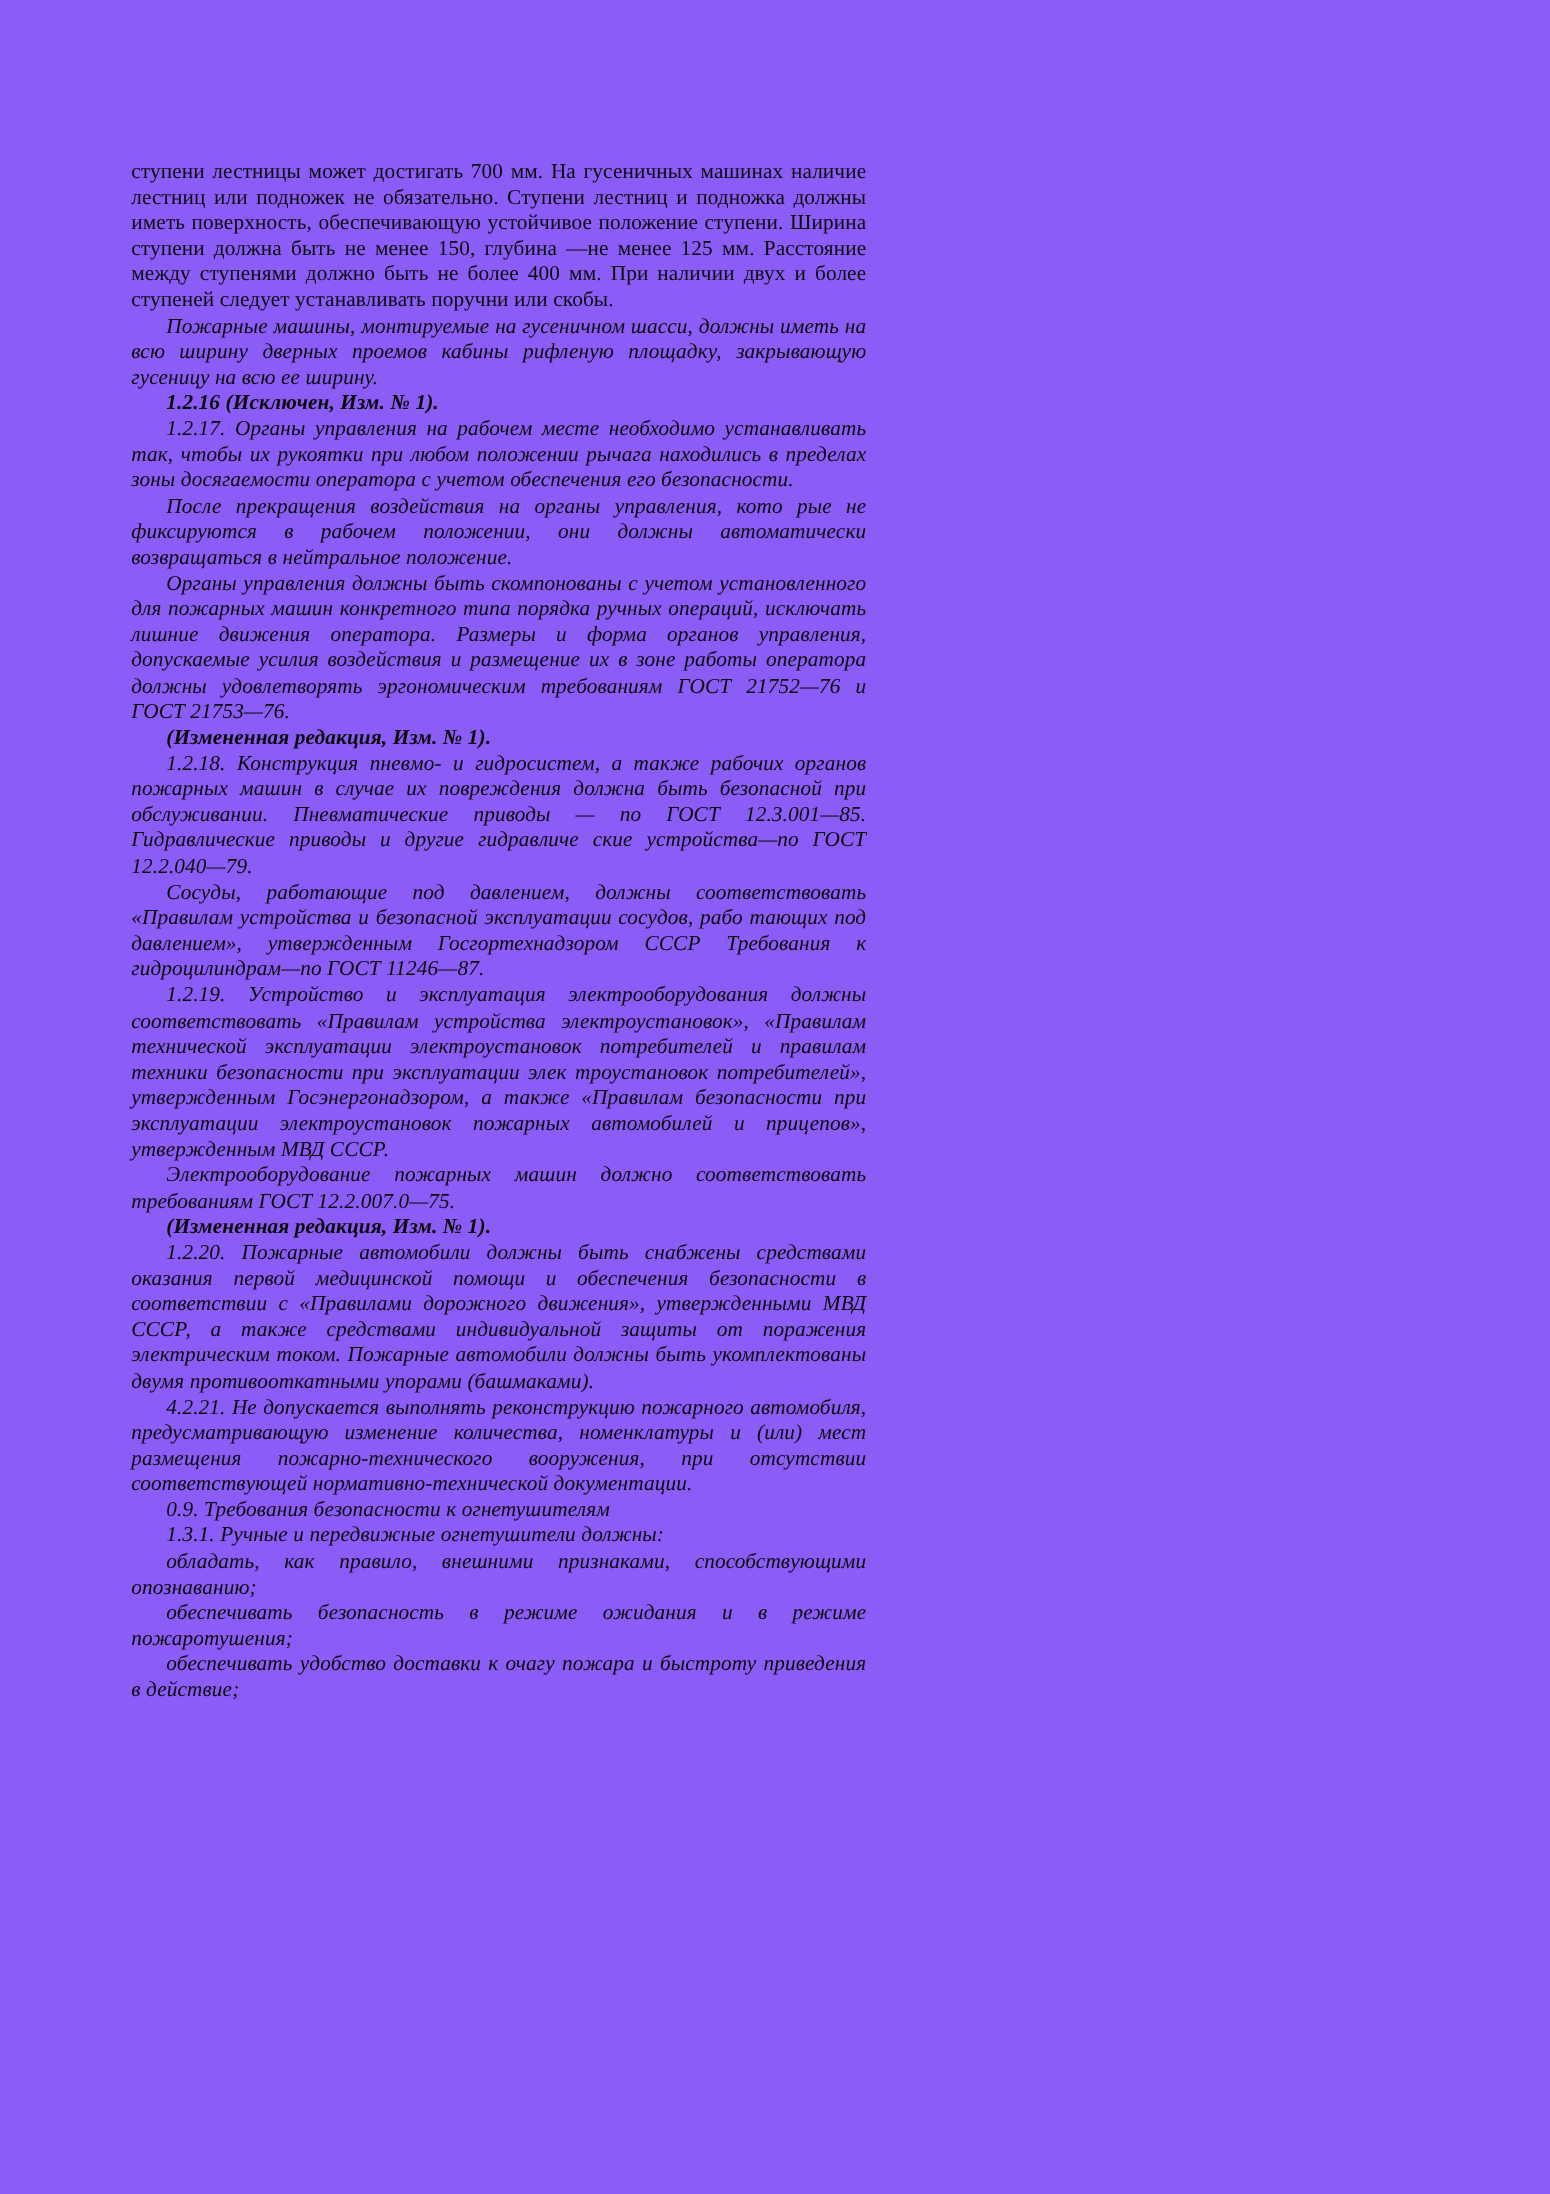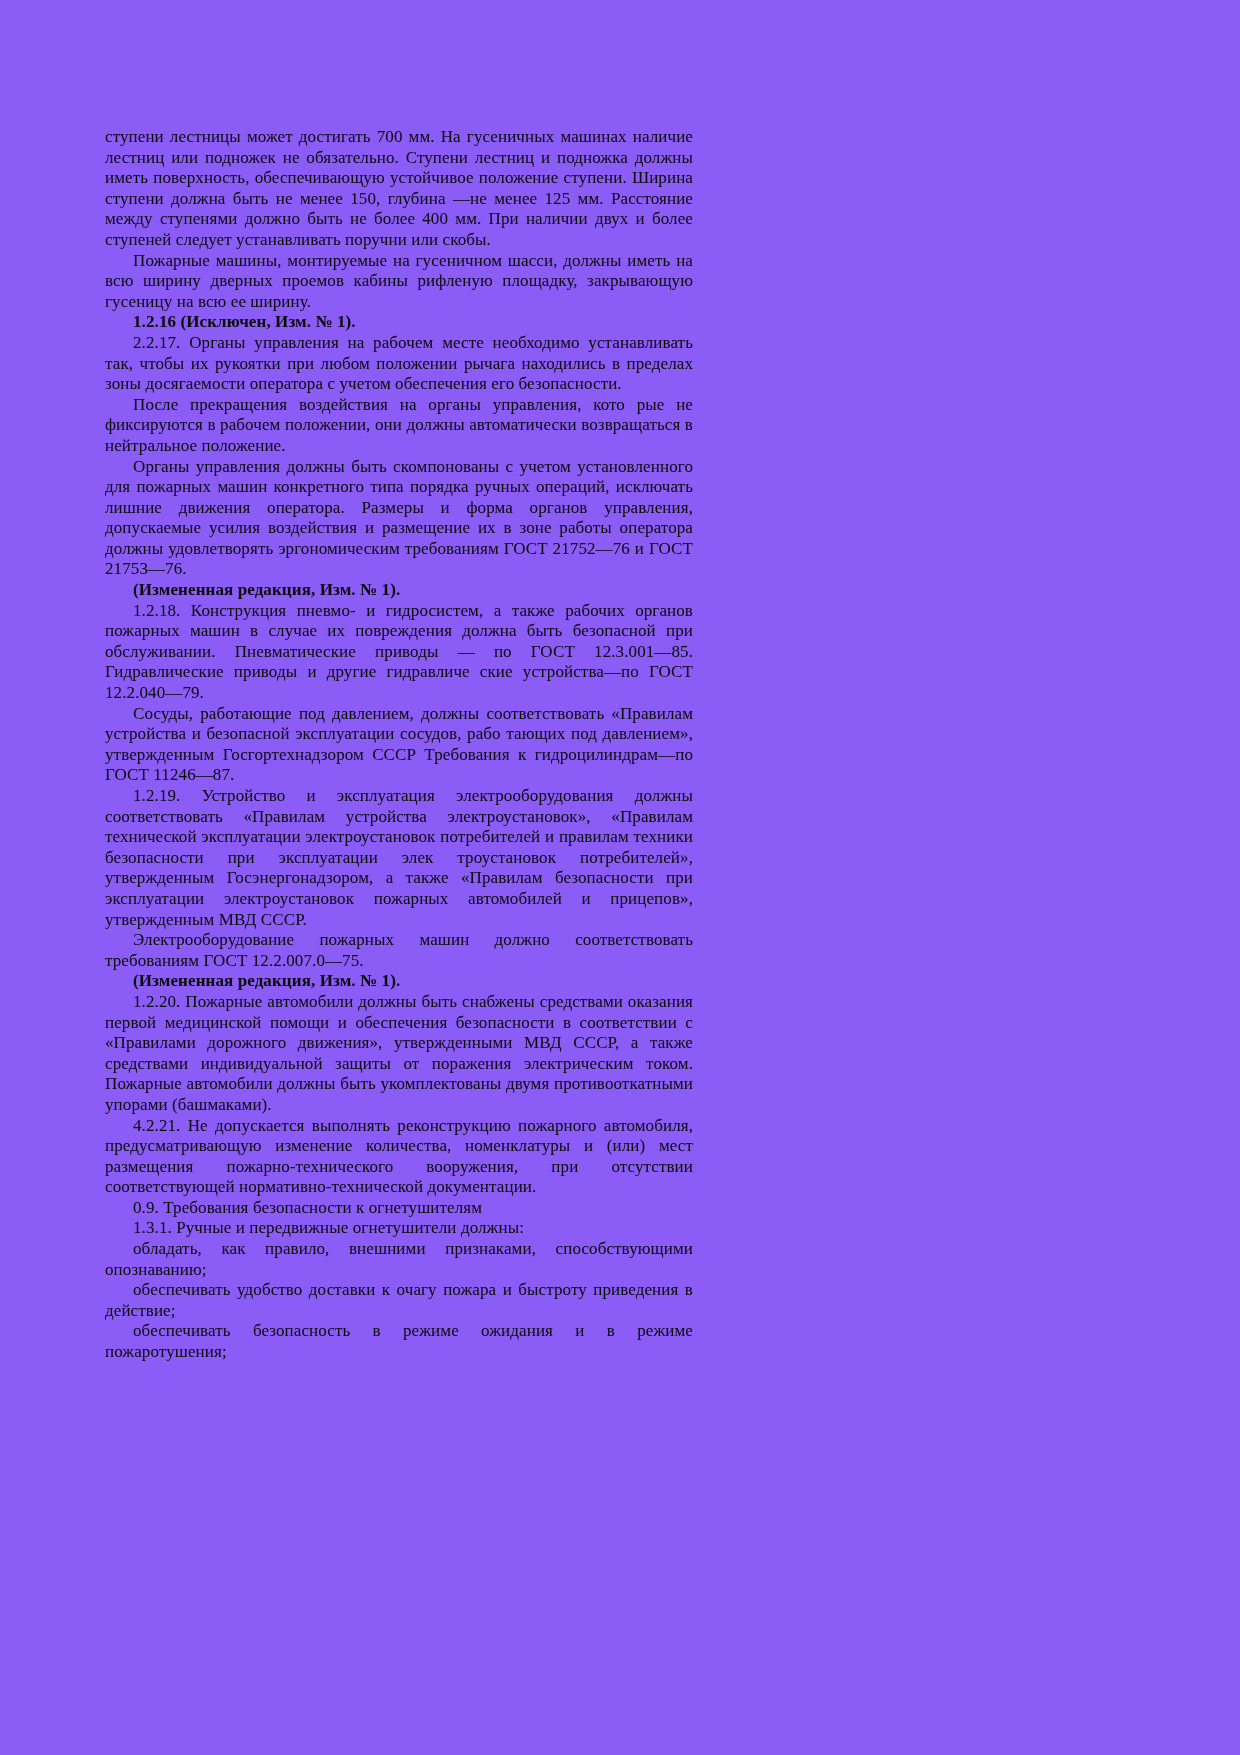--- a/index.html
+++ b/index.html
@@ -25,44 +25,45 @@
     color: #0a0a0a;
     text-align: justify;
     letter-spacing: 0.1px;
   }
   .text-column p {
     margin: 0;
     padding: 0;
   }
   .text-column p.indent {
     text-indent: 28px;
+    font-style: italic;
   }
   .text-column p.bold {
     font-weight: bold;
   }
 </style>
 </head>
 <body>
 
 <div class="page" style="background: #8b5cf6;">
   <div class="text-column" style="color: rgb(10, 10, 10);">
 
   <p>ступени лестницы может достигать 700 мм. На гусеничных машинах наличие лестниц или подножек не обязательно. Ступени лестниц и подножка должны иметь поверхность, обеспечивающую устойчивое положение ступени. Ширина ступени должна быть не менее 150, глубина —не менее 125 мм. Расстояние между ступенями должно быть не более 400 мм. При наличии двух и более ступеней следует устанавливать поручни или скобы.</p>
       <p class="indent">Пожарные машины, монтируемые на гусеничном шасси, должны иметь на всю ширину дверных проемов кабины рифленую площадку, закрывающую гусеницу на всю ее ширину.</p>
       <p class="indent bold">1.2.16 (Исключен, Изм. № 1).</p>
-      <p class="indent">2.2.17. Органы управления на рабочем месте необходимо устанавливать так, чтобы их рукоятки при любом положении рычага находились в пределах зоны досягаемости оператора с учетом обеспечения его безопасности.</p>
+      <p class="indent">1.2.17. Органы управления на рабочем месте необходимо устанавливать так, чтобы их рукоятки при любом положении рычага находились в пределах зоны досягаемости оператора с учетом обеспечения его безопасности.</p>
       <p class="indent">После прекращения воздействия на органы управления, кото рые не фиксируются в рабочем положении, они должны автоматически возвращаться в нейтральное положение.</p>
       <p class="indent">Органы управления должны быть скомпонованы с учетом установленного для пожарных машин конкретного типа порядка ручных операций, исключать лишние движения оператора. Размеры и форма органов управления, допускаемые усилия воздействия и размещение их в зоне работы оператора должны удовлетворять эргономическим требованиям ГОСТ 21752—76 и ГОСТ 21753—76.</p>
       <p class="indent bold">(Измененная редакция, Изм. № 1).</p>
       <p class="indent">1.2.18. Конструкция пневмо- и гидросистем, а также рабочих органов пожарных машин в случае их повреждения должна быть безопасной при обслуживании. Пневматические приводы — по ГОСТ 12.3.001—85. Гидравлические приводы и другие гидравличе ские устройства—по ГОСТ 12.2.040—79.</p>
       <p class="indent">Сосуды, работающие под давлением, должны соответствовать «Правилам устройства и безопасной эксплуатации сосудов, рабо тающих под давлением», утвержденным Госгортехнадзором СССР Требования к гидроцилиндрам—по ГОСТ 11246—87.</p>
       <p class="indent">1.2.19. Устройство и эксплуатация электрооборудования должны соответствовать «Правилам устройства электроустановок», «Правилам технической эксплуатации электроустановок потребителей и правилам техники безопасности при эксплуатации элек троустановок потребителей», утвержденным Госэнергонадзором, а также «Правилам безопасности при эксплуатации электроустановок пожарных автомобилей и прицепов», утвержденным МВД СССР.</p>
       <p class="indent">Электрооборудование пожарных машин должно соответствовать требованиям ГОСТ 12.2.007.0—75.</p>
       <p class="indent bold">(Измененная редакция, Изм. № 1).</p>
       <p class="indent">1.2.20. Пожарные автомобили должны быть снабжены средствами оказания первой медицинской помощи и обеспечения безопасности в соответствии с «Правилами дорожного движения», утвержденными МВД СССР, а также средствами индивидуальной защиты от поражения электрическим током. Пожарные автомобили должны быть укомплектованы двумя противооткатными упорами (башмаками).</p>
       <p class="indent">4.2.21. Не допускается выполнять реконструкцию пожарного автомобиля, предусматривающую изменение количества, номенклатуры и (или) мест размещения пожарно-технического вооружения, при отсутствии соответствующей нормативно-технической документации.</p>
       <p class="indent">0.9. Требования безопасности к огнетушителям</p>
       <p class="indent">1.3.1. Ручные и передвижные огнетушители должны:</p>
       <p class="indent">обладать, как правило, внешними признаками, способствующими опознаванию;</p>
+      <p class="indent">обеспечивать безопасность в режиме ожидания и в режиме пожаротушения;</p>
       <p class="indent">обеспечивать удобство доставки к очагу пожара и быстроту приведения в действие;</p>
-      <p class="indent">обеспечивать безопасность в режиме ожидания и в режиме пожаротушения;</p>
     </div>
 </div>
 
 </body></html>

